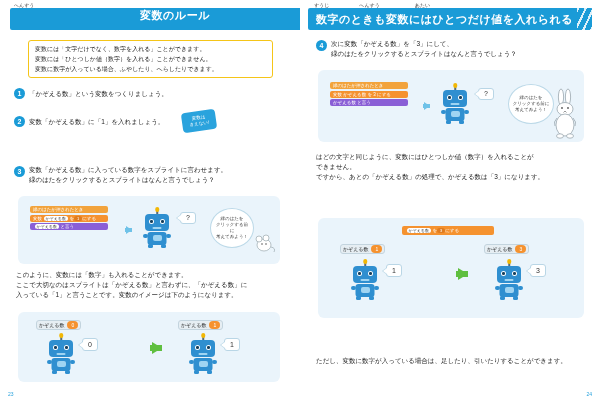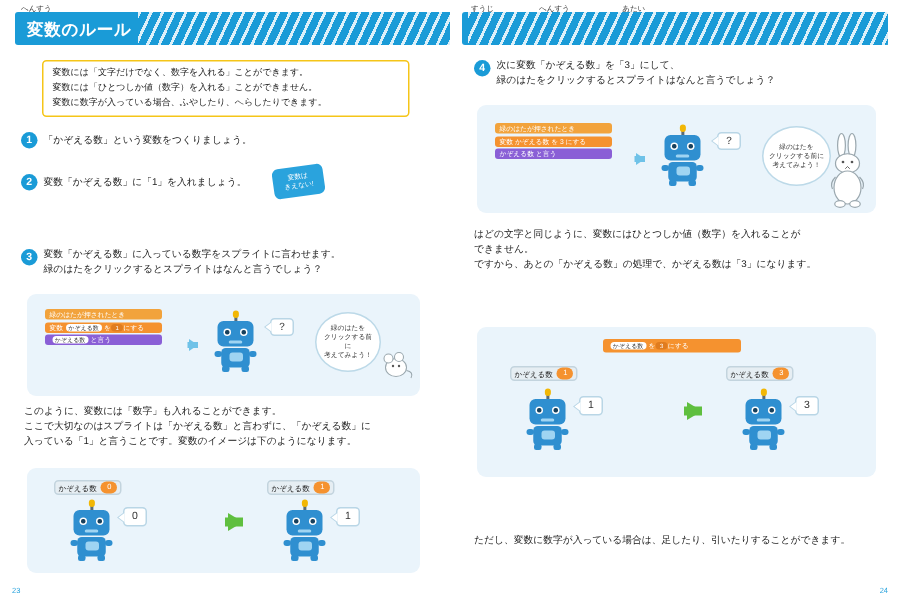--- a/index.html
+++ b/index.html
@@ -38,21 +38,21 @@
     padding-left:8px; letter-spacing:0.5px; white-space:nowrap;
   }
   .hdr .chev {
     flex:1; height:22px; overflow:hidden; position:relative; margin-left:4px;
   }
   .chev-inner {
     position:absolute; inset:0;
     background:repeating-linear-gradient(115deg,#ffffff 0px,#ffffff 2px,#1a9bd7 2px,#1a9bd7 7px);
     opacity:.85;
   }
-  .hdr-left { left:10px; width:322px; }
+  .hdr-left { left:10px; width:322px;flex-direction:column; }
   .hdr-right { left:8px; width:284px; }
   .ruby-top {
     position:absolute; font-size:5px; color:#333; white-space:nowrap;
   }
 
   
   .note {
     position:absolute; left:28px; top:40px; width:245px; height:38px;
     background:#ffffff; border:1.6px solid #f5c518; border-radius:3px;
     padding:4px 6px;
@@ -303,20 +303,21 @@
       <div class="bubble" style="left:206px; top:26px; width:16px; height:13px;">1</div>
     </div>
 
     <div class="pgnum" style="left:8px;">23</div>
   </div>
 
   <div class="half right">
 
     <div class="ruby-top" style="left:14px; top:2px;">すうじ　　　　　　へんすう　　　　　　　あたい</div>
     <div class="hdr hdr-right">
+      <div class="htxt">数字のときも変数にはひとつだけ値を入れられる</div>
       <div class="chev">
           <div class="chev-inner"></div>
         </div>
     </div>
 
     <div class="num" style="left:16px; top:40px;">4</div>
     <div class="steptxt" style="left:31px; top:39px; width:250px; white-space:pre-line;">次に変数「かぞえる数」を「3」にして、
 緑のはたをクリックするとスプライトはなんと言うでしょう？</div>
 
     <div class="panel" style="left:18px; top:70px; width:266px; height:72px;">

